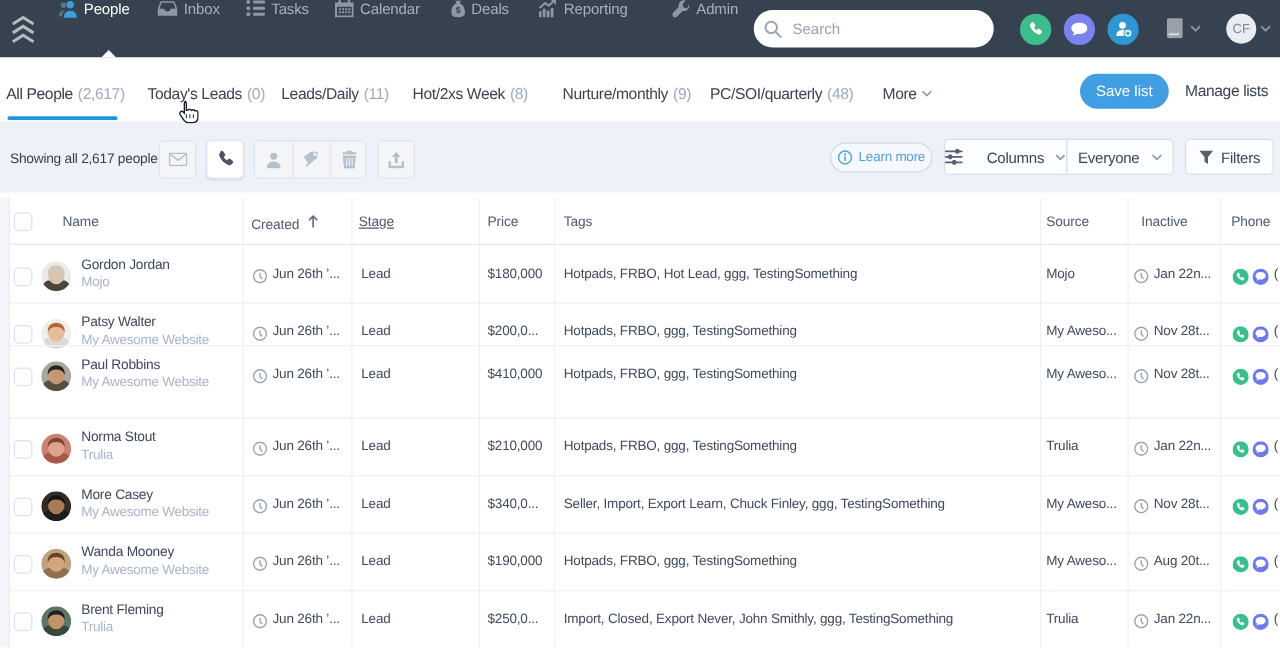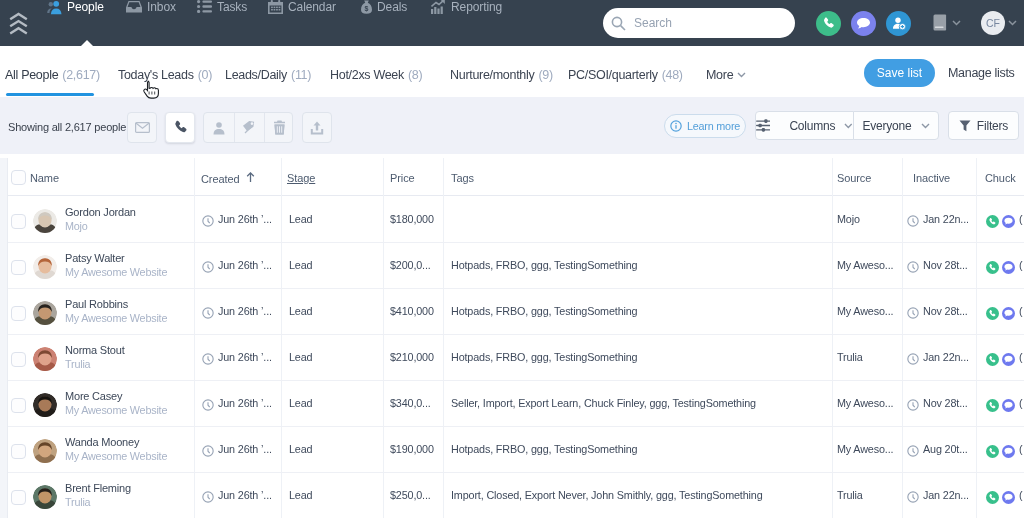--- a/index.html
+++ b/index.html
@@ -117,20 +117,26 @@
       <rect x="0" y="9" width="2.2" height="5"></rect>
       <rect x="3.2" y="7" width="2.2" height="7"></rect>
       <rect x="6.4" y="8.5" width="2.2" height="5.5"></rect>
       <rect x="9.6" y="6.5" width="2.2" height="7.5"></rect>
       <path d="M0.5 6.5 L5 2.5 L8 4.5 L12 0.8" stroke="#8d98a4" stroke-width="1.6" fill="none"></path>
       <path d="M9.8 0 h4 v4 z"></path>
     </svg>
     Reporting
   </div>
 
+  <div class="navitem" style="left:538px;">
+    <svg width="14" height="14" viewBox="0 0 14 14" fill="#8d98a4">
+      <path d="M13.2 3.2 c0.5 1.5 0.2 3.2-1 4.4 c-1.1 1.1-2.7 1.5-4.1 1.1 L3.5 13.3 c-0.9 0.9-2.3 0.9-3.1 0 c-0.9-0.9-0.9-2.3 0-3.1 L5 5.6 C4.6 4.2 5 2.6 6.1 1.5 c1.2-1.2 2.9-1.5 4.4-1 L8 3 l0.8 2.9 L11.7 6.7 z" transform="scale(1,1)"></path>
+    </svg>
+    Admin
+  </div>
 
   <div id="search">
     <svg width="15" height="15" viewBox="0 0 15 15" fill="none" stroke="#9aa6b4" stroke-width="1.6">
       <circle cx="6" cy="6" r="4.6"></circle>
         <path d="M9.6 9.6 L14 14"></path>
     </svg>
     <span>Search</span>
   </div>
 
   <div class="circ" style="left:816px;background:#3dbd8a;">
@@ -264,32 +270,32 @@
   <div class="rbtn" style="left:948px;width:71px;border-radius:4px;">
     <svg width="12" height="12" viewBox="0 0 12 12" fill="#566070">
         <path d="M0.5 0.5 h11 L7.4 5.6 v5.6 l-2.8-1.8 v-3.8 z"></path>
       </svg>
     <span style="margin-left:6px;">Filters</span>
   </div>
 </div>
 <div id="table">
 
   <div class="cb" style="top:12px;"></div>
-  <div class="hdr" style="left:30px;top:14px;">Name</div>
+  <div class="hdr" style="left:50px;top:14px;">Name</div>
   <div class="hdr" style="left:201px;top:14px;">Created
     <svg style="margin-left:4px;" width="9" height="11" viewBox="0 0 9 11">
         <path d="M4.5 10 V1.4 M1.2 4.2 L4.5 0.9 L7.8 4.2" stroke="#5a6a80" stroke-width="1.3" fill="none"></path>
       </svg>
   </div>
   <div class="hdr" style="left:287px;top:14px;text-decoration:underline;">Stage</div>
   <div class="hdr" style="left:390px;top:14px;">Price</div>
   <div class="hdr" style="left:451px;top:14px;">Tags</div>
   <div class="hdr" style="left:837px;top:14px;">Source</div>
   <div class="hdr" style="left:913px;top:14px;">Inactive</div>
-  <div class="hdr" style="left:985px;top:14px;">Chuck</div>
+  <div class="hdr" style="left:985px;top:14px;">Phone</div>
   <div style="position:absolute;left:8px;top:37px;width:1016px;height:1px;background:#e7eaf1;"></div>
 </div>
 <div class="colline" style="left:194px;"></div>
 <div class="colline" style="left:281px;"></div>
 <div class="colline" style="left:383px;"></div>
 <div class="colline" style="left:443px;"></div>
 <div class="colline" style="left:832px;"></div>
 <div class="colline" style="left:902px;"></div>
 <div class="colline" style="left:976px;"></div>
 <div id="rows">
@@ -303,20 +309,21 @@
       </svg>
 <div class="name">Gordon Jordan</div>
 <div class="sub">Mojo</div>
 <svg class="clock" style="left:202px;top:19px;" width="12" height="12" viewBox="0 0 13 13" fill="none" stroke="#97a3b5" stroke-width="1.2">
         <circle cx="6.5" cy="6.5" r="5.6"></circle>
         <path d="M6.5 3.4 V6.7 L8.4 8.9"></path>
       </svg>
 <div class="cell" style="left:218px;top:17px;">Jun 26th ’...</div>
 <div class="cell" style="left:289px;top:17px;">Lead</div>
 <div class="cell" style="left:390px;top:17px;">$180,000</div>
+<div class="cell" style="left:451px;top:17px;">Hotpads, FRBO, Hot Lead, ggg, TestingSomething</div>
 <div class="cell" style="left:837px;top:17px;">Mojo</div>
 <svg class="clock" style="left:907px;top:19px;" width="12" height="12" viewBox="0 0 13 13" fill="none" stroke="#97a3b5" stroke-width="1.2">
         <circle cx="6.5" cy="6.5" r="5.6"></circle>
         <path d="M6.5 3.4 V6.7 L8.4 8.9"></path>
       </svg>
 <div class="cell" style="left:923px;top:17px;">Jan 22n...</div>
 <svg class="abs" style="left:986px;top:19px;" width="13" height="13" viewBox="0 0 13 13">
         <circle cx="6.5" cy="6.5" r="6.5" fill="#38c08c"></circle>
         <path d="M4.1 3.3 c0.3-0.3 0.8-0.25 1.05 0.06 l0.75 1 c0.2 0.3 0.2 0.7-0.06 0.94 l-0.44 0.44 c0.2 0.5 0.94 1.25 1.44 1.44 l0.44-0.44 c0.25-0.25 0.63-0.25 0.94-0.06 l1 0.75 c0.3 0.25 0.37 0.75 0.06 1.05 l-0.56 0.56 c-0.3 0.3-0.75 0.44-1.2 0.25 c-1.9-0.7-3.4-2.2-4.06-4.06 c-0.13-0.44-0.06-0.9 0.25-1.2 z" fill="#fff"></path>
       </svg>
@@ -354,21 +361,21 @@
         <circle cx="6.5" cy="6.5" r="6.5" fill="#38c08c"></circle>
         <path d="M4.1 3.3 c0.3-0.3 0.8-0.25 1.05 0.06 l0.75 1 c0.2 0.3 0.2 0.7-0.06 0.94 l-0.44 0.44 c0.2 0.5 0.94 1.25 1.44 1.44 l0.44-0.44 c0.25-0.25 0.63-0.25 0.94-0.06 l1 0.75 c0.3 0.25 0.37 0.75 0.06 1.05 l-0.56 0.56 c-0.3 0.3-0.75 0.44-1.2 0.25 c-1.9-0.7-3.4-2.2-4.06-4.06 c-0.13-0.44-0.06-0.9 0.25-1.2 z" fill="#fff"></path>
       </svg>
 <svg class="abs" style="left:1002px;top:19px;" width="13" height="13" viewBox="0 0 14 14">
         <circle cx="7" cy="7" r="7" fill="#6e79ef"></circle>
         <path d="M7 2.9 c2.5 0 4.4 1.4 4.4 3.2 c0 1.7-1.9 3.2-4.4 3.2 c-0.4 0-0.9-0.1-1.3-0.2 c-0.6 0.5-1.5 0.9-2.4 1 c0.4-0.5 0.7-1 0.8-1.6 c-0.9-0.6-1.5-1.4-1.5-2.4 c0-1.8 1.9-3.2 4.4-3.2 z" fill="#fff"></path>
       </svg>
 <div class="cell" style="left:1019px;top:17px;">(</div>
 <div class="rowline" style="top:0;"></div>
 </div>
-<div class="abs" style="left:0;top:288px;width:1024px;height:46px;">
+<div class="abs" style="left:0;top:276px;width:1024px;height:46px;">
 <div class="cb" style="top:18px;"></div>
 <svg class="av" style="top:13px;" width="24" height="24" viewBox="0 0 24 24">
         <circle cx="12" cy="12" r="12" fill="#aaa59d"></circle>
         <path d="M0 24 h24 c0-4.5-2-7.3-5.2-8.6 l-13.6 0 C2 16.7 0 19.5 0 24 z" fill="#55503f"></path>
         <ellipse cx="12" cy="11" rx="6.6" ry="7.4" fill="#c49872"></ellipse>
         <path d="M5.2 11 c-0.4-5 2.6-7.8 6.8-7.8 s7.2 2.8 6.8 7.8 c-1.2-3-3.4-4.4-6.8-4.4 s-5.6 1.4-6.8 4.4 z" fill="#27231f"></path>
       </svg>
 <div class="name">Paul Robbins</div>
 <div class="sub">My Awesome Website</div>
 <svg class="clock" style="left:202px;top:19px;" width="12" height="12" viewBox="0 0 13 13" fill="none" stroke="#97a3b5" stroke-width="1.2">

